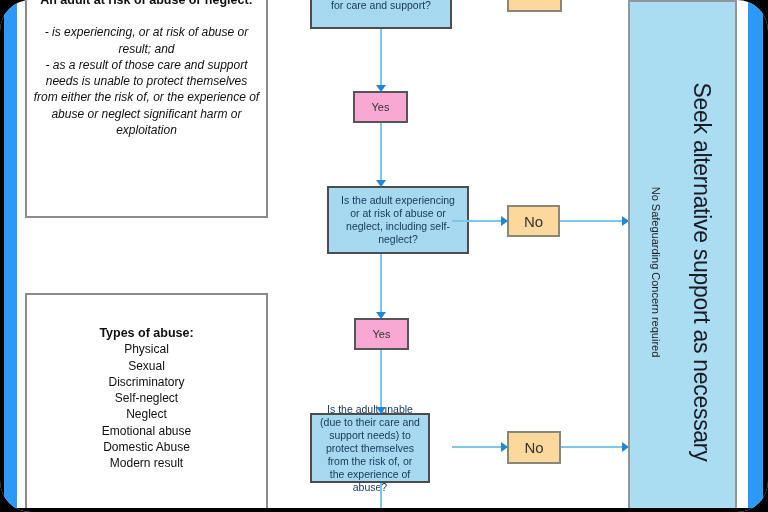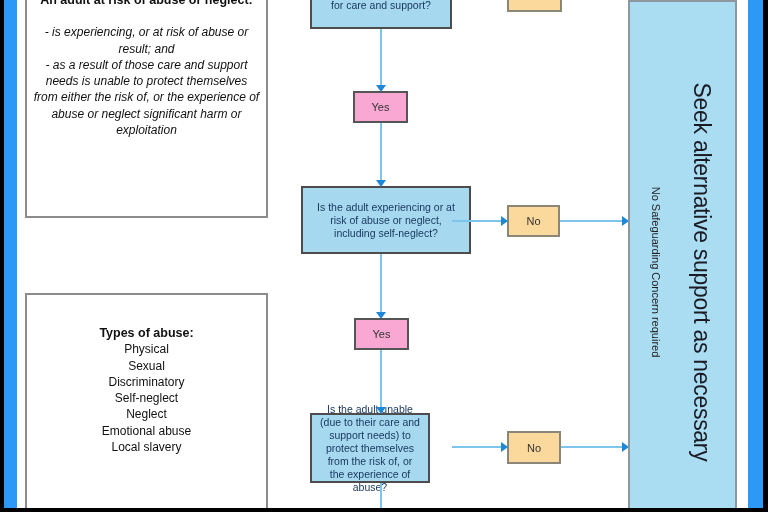--- a/index.html
+++ b/index.html
@@ -1,18 +1,18 @@
 <!DOCTYPE html>
 <html><head>
 <meta charset="utf-8">
 <style>
   html,body{margin:0;padding:0;background:#000;}
   .screen{
     position:relative;width:768px;height:512px;overflow:hidden;
-    background:#ffffff;font-family:"Liberation Sans","DejaVu Sans",sans-serif;
+    background:#ffffff;font-family:"Liberation Sans","DejaVu Sans",sans-serif;border-radius:31px;
   }
   
   .edge-black{position:absolute;background:#000;z-index:50;}
   .edge-left{left:0;top:0;width:4px;height:512px;}
   .edge-right{right:0;top:0;width:5px;height:512px;}
   .edge-bottom{left:0;bottom:0;width:768px;height:4px;}
   .bar-blue{position:absolute;top:0;height:512px;background:#2b99f5;z-index:40;}
   .bar-left{left:4px;width:13px;}
   .bar-right{left:748px;width:15px;}
 
@@ -32,31 +32,31 @@
   .node{
     position:absolute;box-sizing:border-box;display:flex;
     align-items:center;justify-content:center;text-align:center;
   }
   .decision{
     background:#a6d9f0;border:2px solid #4d4d4d;color:#16365c;
     font-size:10.5px;line-height:13px;padding:0 8px;
   }
   .node-top{left:310px;top:-41px;width:142px;height:70px;
     align-items:flex-end;padding-bottom:15px;}
-  .node-q2{left:301px;top:186px;width:170px;height:68px;}
+  .node-q2{left:327px;top:186px;width:142px;height:68px;}
   .node-q3{left:310px;top:413px;width:120px;height:70px;}
   .yes{
     background:#f9a8d4;border:2px solid #555555;color:#333;
     font-size:11px;
   }
   .yes-1{left:353px;top:91px;width:55px;height:32px;}
   .yes-2{left:354px;top:318px;width:55px;height:32px;}
   .no{
     background:#fbd99d;border:2px solid #8a8678;color:#333;
-    font-size:11px;
+    font-size:15px;
   }
   .no-top{left:507px;top:-20px;width:55px;height:32px;}
   .no-1{left:507px;top:205px;width:53px;height:32px;}
   .no-2{left:507px;top:431px;width:54px;height:33px;}
 
   
   .vline{position:absolute;width:2px;background:#7cc5ec;}
   .hline{position:absolute;height:2px;background:#7cc5ec;}
   .head-down{
     position:absolute;width:0;height:0;
@@ -99,21 +99,22 @@
 
   <div class="info-box info-box-2">
     <div class="info-title">Types of abuse:</div>
     <div>
         <div>Physical</div>
         <div>Sexual</div>
         <div>Discriminatory</div>
         <div>Self-neglect</div>
         <div>Neglect</div>
         <div>Emotional abuse</div>
-        <div>Local slavery</div>
+        <div>Domestic Abuse</div>
+        <div>Modern result</div>
       </div>
   </div>
 
   <div class="node decision node-top">
     <span>for care and support?</span>
   </div>
 
   <div class="node no no-top"></div>
 
   <div class="node yes yes-1">

